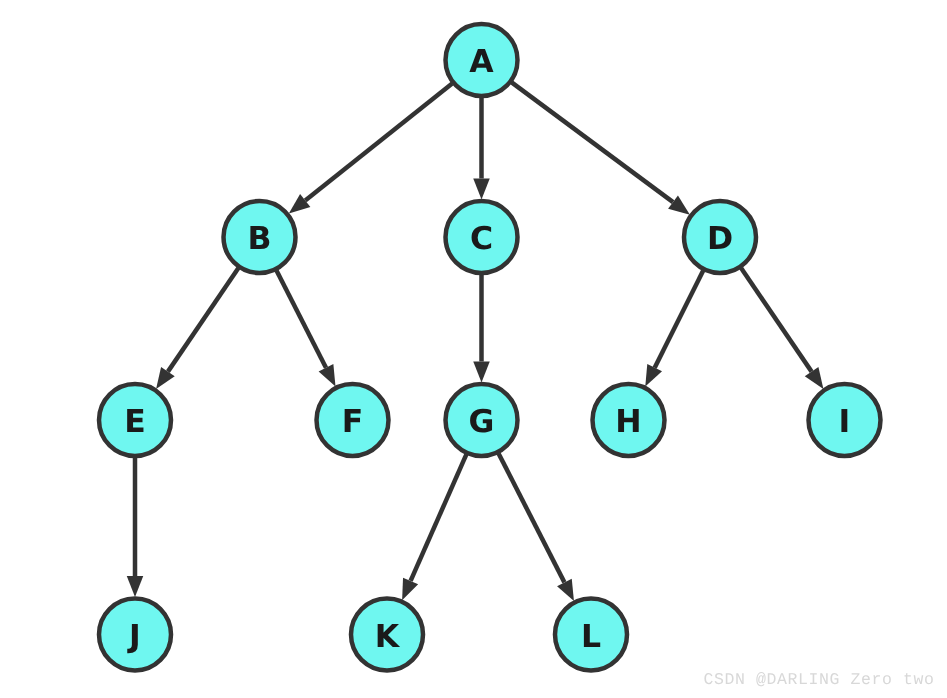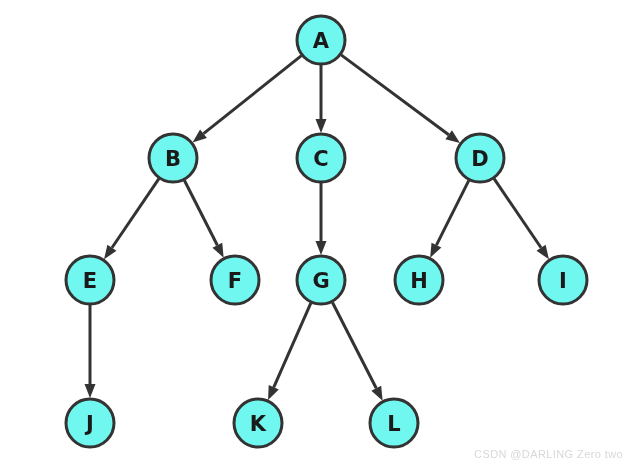--- a/index.html
+++ b/index.html
@@ -43,21 +43,21 @@
   }
   .arrow-head {
     fill: #333333;
     stroke: none;
   }
   .watermark-text {
     position: absolute;
     right: 8px;
     bottom: 5px;
     color: #d8d8d8;
-    font-family: Liberation Sans, sans-serif;
+    font-family: Liberation Mono, monospace;
     font-size: 11px;
     letter-spacing: 0.4px;
     white-space: nowrap;
     user-select: none;
     margin-top: 32px;
   }
 </style>
 </head>
 <body>
 

